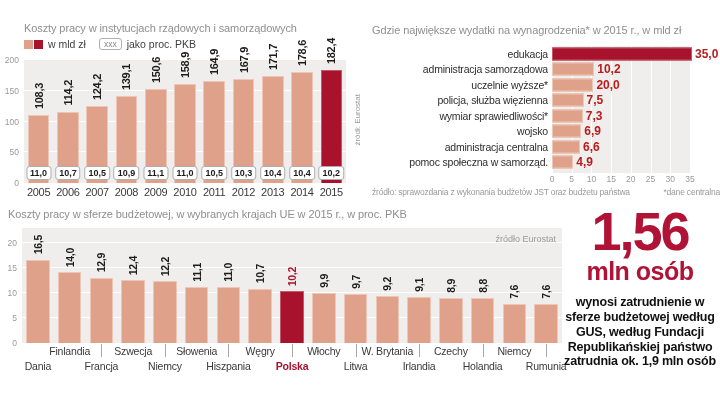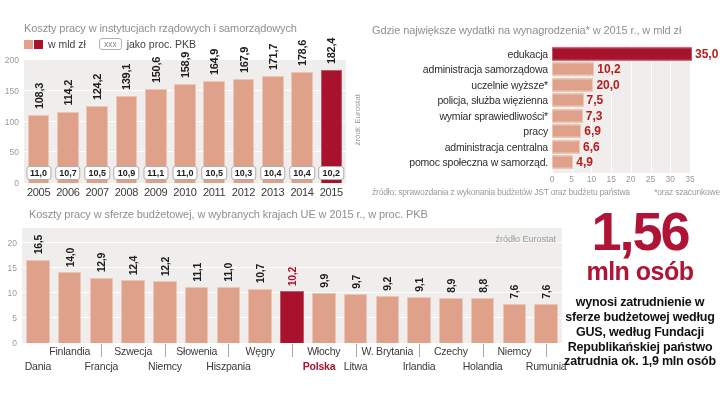--- a/index.html
+++ b/index.html
@@ -58,29 +58,29 @@
   .hbar{position:absolute;left:0;top:50%;transform:translateY(-50%);height:11px;background:var(--salmon);
         border:1px solid var(--salmon-border);}
   .hbar.hl{background:var(--red);border-color:#c05a6b;}
   .hval{position:absolute;top:50%;transform:translateY(-50%);font-size:12px;font-weight:bold;color:#b91c1c;white-space:nowrap;}
   .waxis{position:relative;margin-left:180px;width:138px;height:11px;}
   .xtick{position:absolute;transform:translateX(-50%);font-size:8.5px;color:var(--tickgray);top:1px;}
   .wsource{display:flex;justify-content:space-between;font-size:8.5px;color:var(--tickgray);margin-top:3px;letter-spacing:-0.2px;}
 
   
   .p3{left:4px;top:208px;width:558px;}
-  .p3 .chart-title{margin-left:25px;}
+  .p3 .chart-title{margin-left:4px;}
   .p3 .chart-body{height:115px;margin-top:8px;}
   .p3 .yaxis{width:16px;}
   .p3 .plot{left:18px;right:0;}
   .p3 .vlabel{font-size:10.5px;}
   .plot-source{position:absolute;top:6px;right:6px;font-size:9px;color:var(--tickgray);}
   .clabels{position:relative;margin-left:18px;height:34px;}
   .clabel{position:absolute;transform:translateX(-50%);font-size:10.5px;color:#3a3a3a;white-space:nowrap;letter-spacing:-0.2px;}
-  .clabel.hl{color:var(--red);font-weight:bold;margin-left:27px;}
+  .clabel.hl{color:var(--red);font-weight:bold;}
   .ctick{position:absolute;width:1px;height:13px;background:#a9a9a9;top:1px;}
 
   
   .p4{left:561px;top:206px;width:158px;text-align:center;}
   .big-number{font-size:54px;font-weight:bold;color:var(--accent);line-height:0.95;letter-spacing:-2px;}
   .big-unit{font-size:25px;font-weight:bold;color:var(--accent);letter-spacing:-0.5px;margin-top:0px;}
   .big-desc{font-size:12.5px;font-weight:bold;color:#111;line-height:1.18;margin-top:9px;letter-spacing:-0.2px;}
 </style>
 </head>
 <body>
@@ -223,21 +223,21 @@
           </div>
         </div>
         <div class="wrow">
           <div class="wlabel">wymiar sprawiedliwości*</div>
           <div class="wtrack">
             <div class="hbar" style="width: 20.8571%;"></div>
             <div class="hval" style="left: calc(20.8571% + 5px);">7,3</div>
           </div>
         </div>
         <div class="wrow">
-          <div class="wlabel">pracy</div>
+          <div class="wlabel">wojsko</div>
           <div class="wtrack">
             <div class="hbar" style="width: 19.7143%;"></div>
             <div class="hval" style="left: calc(19.7143% + 5px);">6,9</div>
           </div>
         </div>
         <div class="wrow">
           <div class="wlabel">administracja centralna</div>
           <div class="wtrack">
             <div class="hbar" style="width: 18.8571%;"></div>
             <div class="hval" style="left: calc(18.8571% + 5px);">6,6</div>
@@ -256,21 +256,21 @@
         <span class="xtick" style="left: 14.2857%;">5</span>
         <span class="xtick" style="left: 28.5714%;">10</span>
         <span class="xtick" style="left: 42.8571%;">15</span>
         <span class="xtick" style="left: 57.1429%;">20</span>
         <span class="xtick" style="left: 71.4286%;">25</span>
         <span class="xtick" style="left: 85.7143%;">30</span>
         <span class="xtick" style="left: 100%;">35</span>
       </div>
     <div class="wsource">
       <span>źródło: sprawozdania z wykonania budżetów JST oraz budżetu państwa</span>
-      <span>*oraz szacunkowe</span>
+      <span>*dane centralna</span>
     </div>
   </section>
 
   <section class="panel p3">
     <div class="chart-title">Koszty pracy w sferze budżetowej, w wybranych krajach UE w 2015 r., w proc. PKB</div>
     <div class="chart-body">
       <div class="yaxis">
           <span class="ytick" style="bottom: calc(0% - 4px);">0</span>
           <span class="ytick" style="bottom: calc(21.7391% - 4px);">5</span>
           <span class="ytick" style="bottom: calc(43.4783% - 4px);">10</span>

